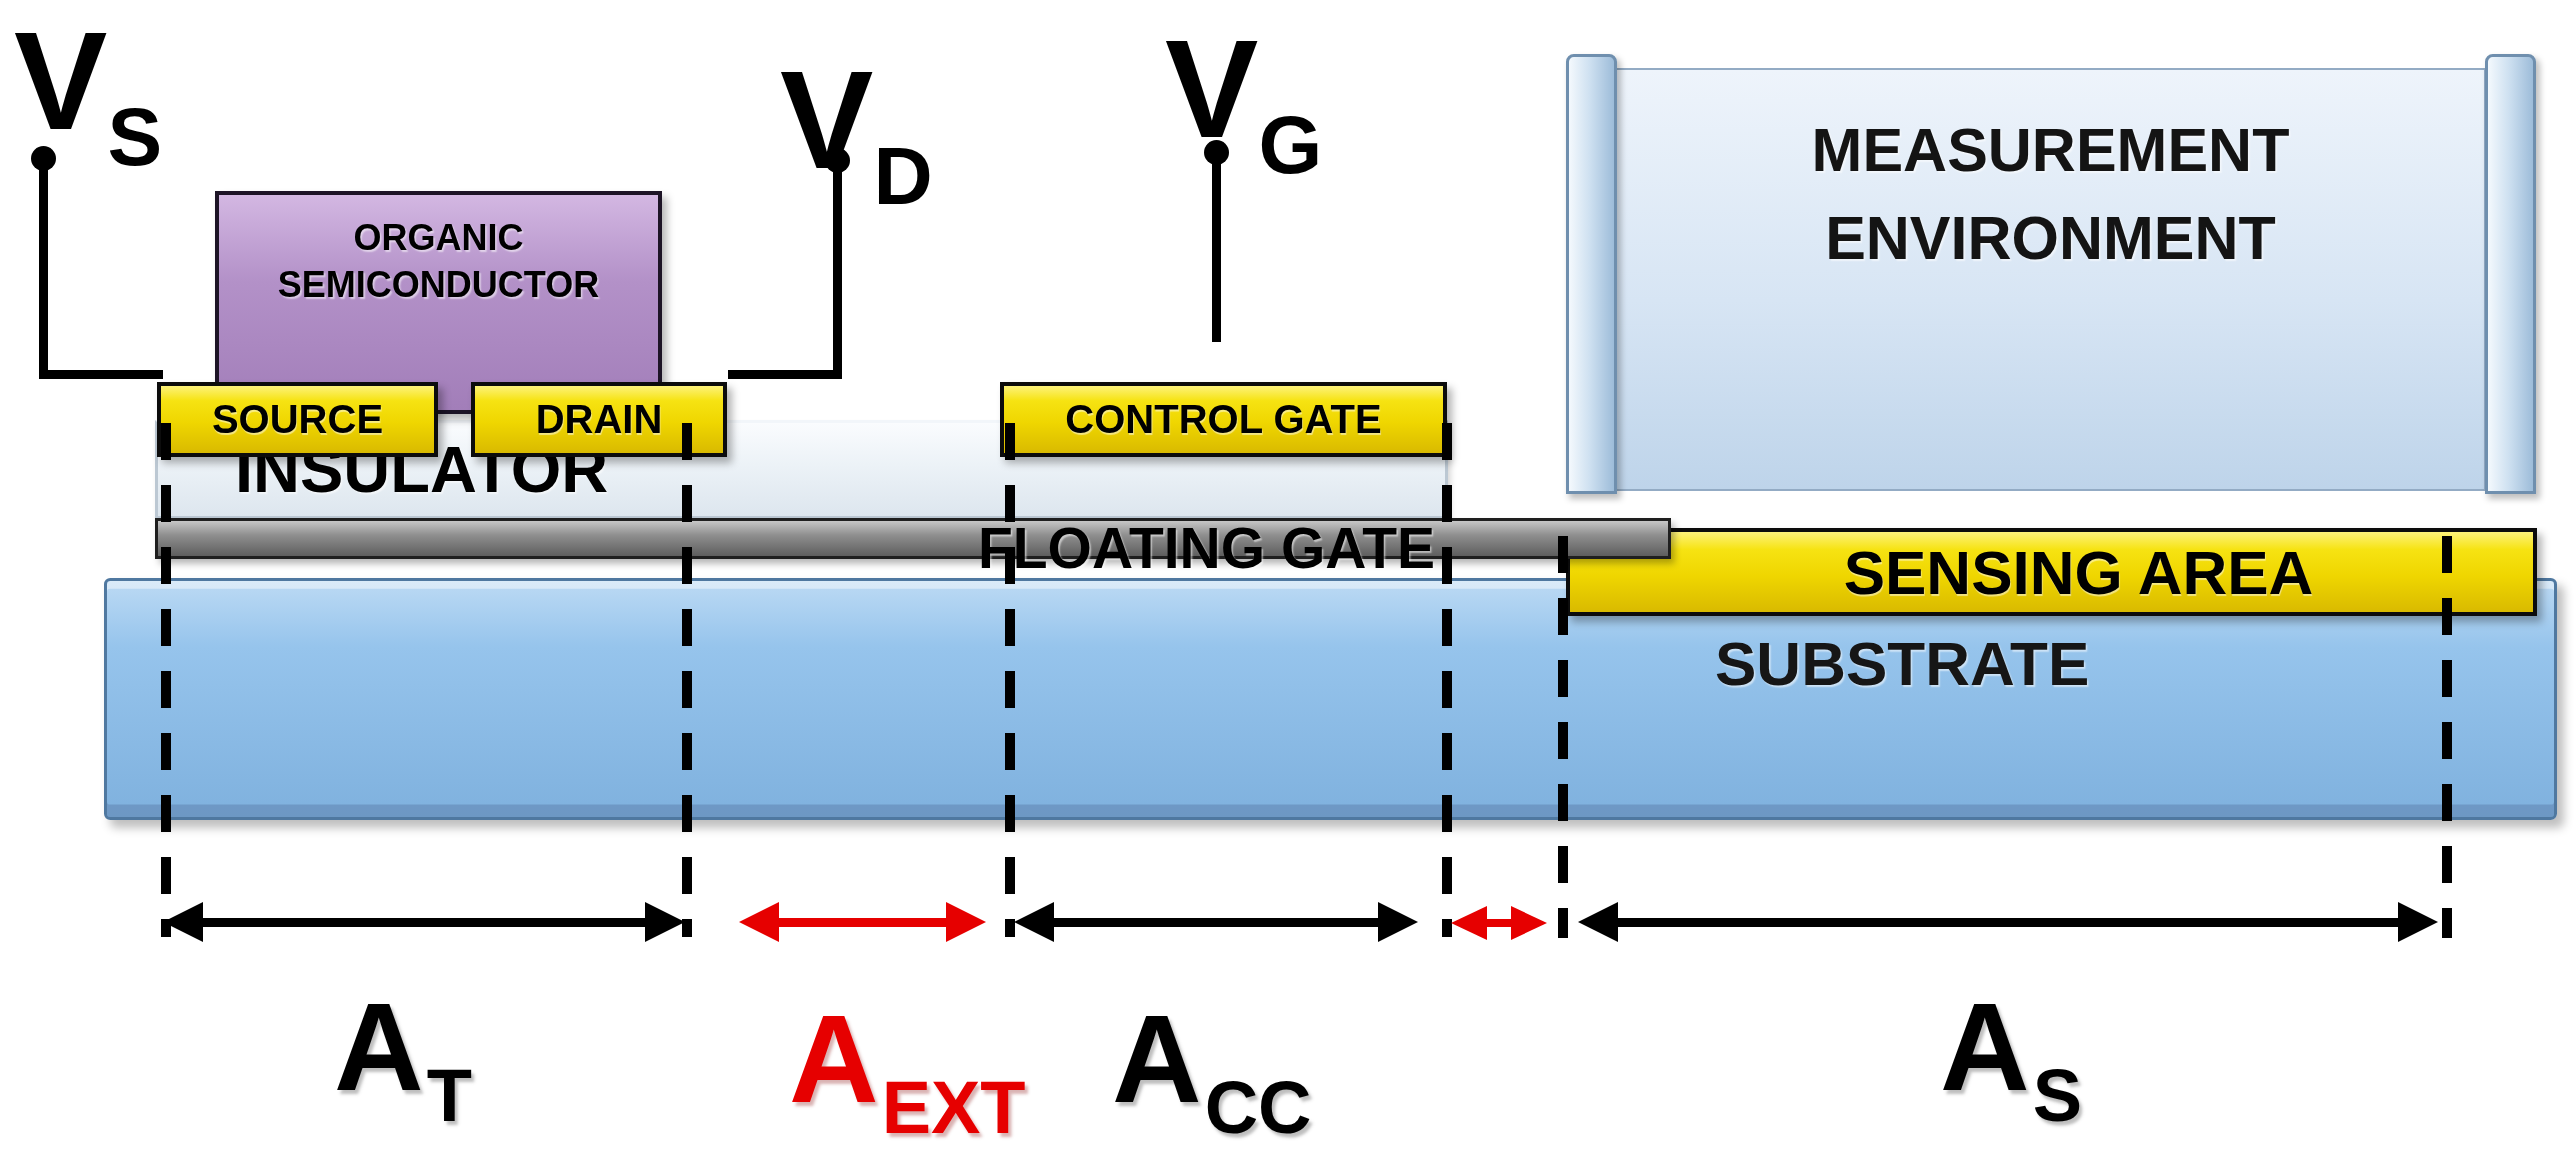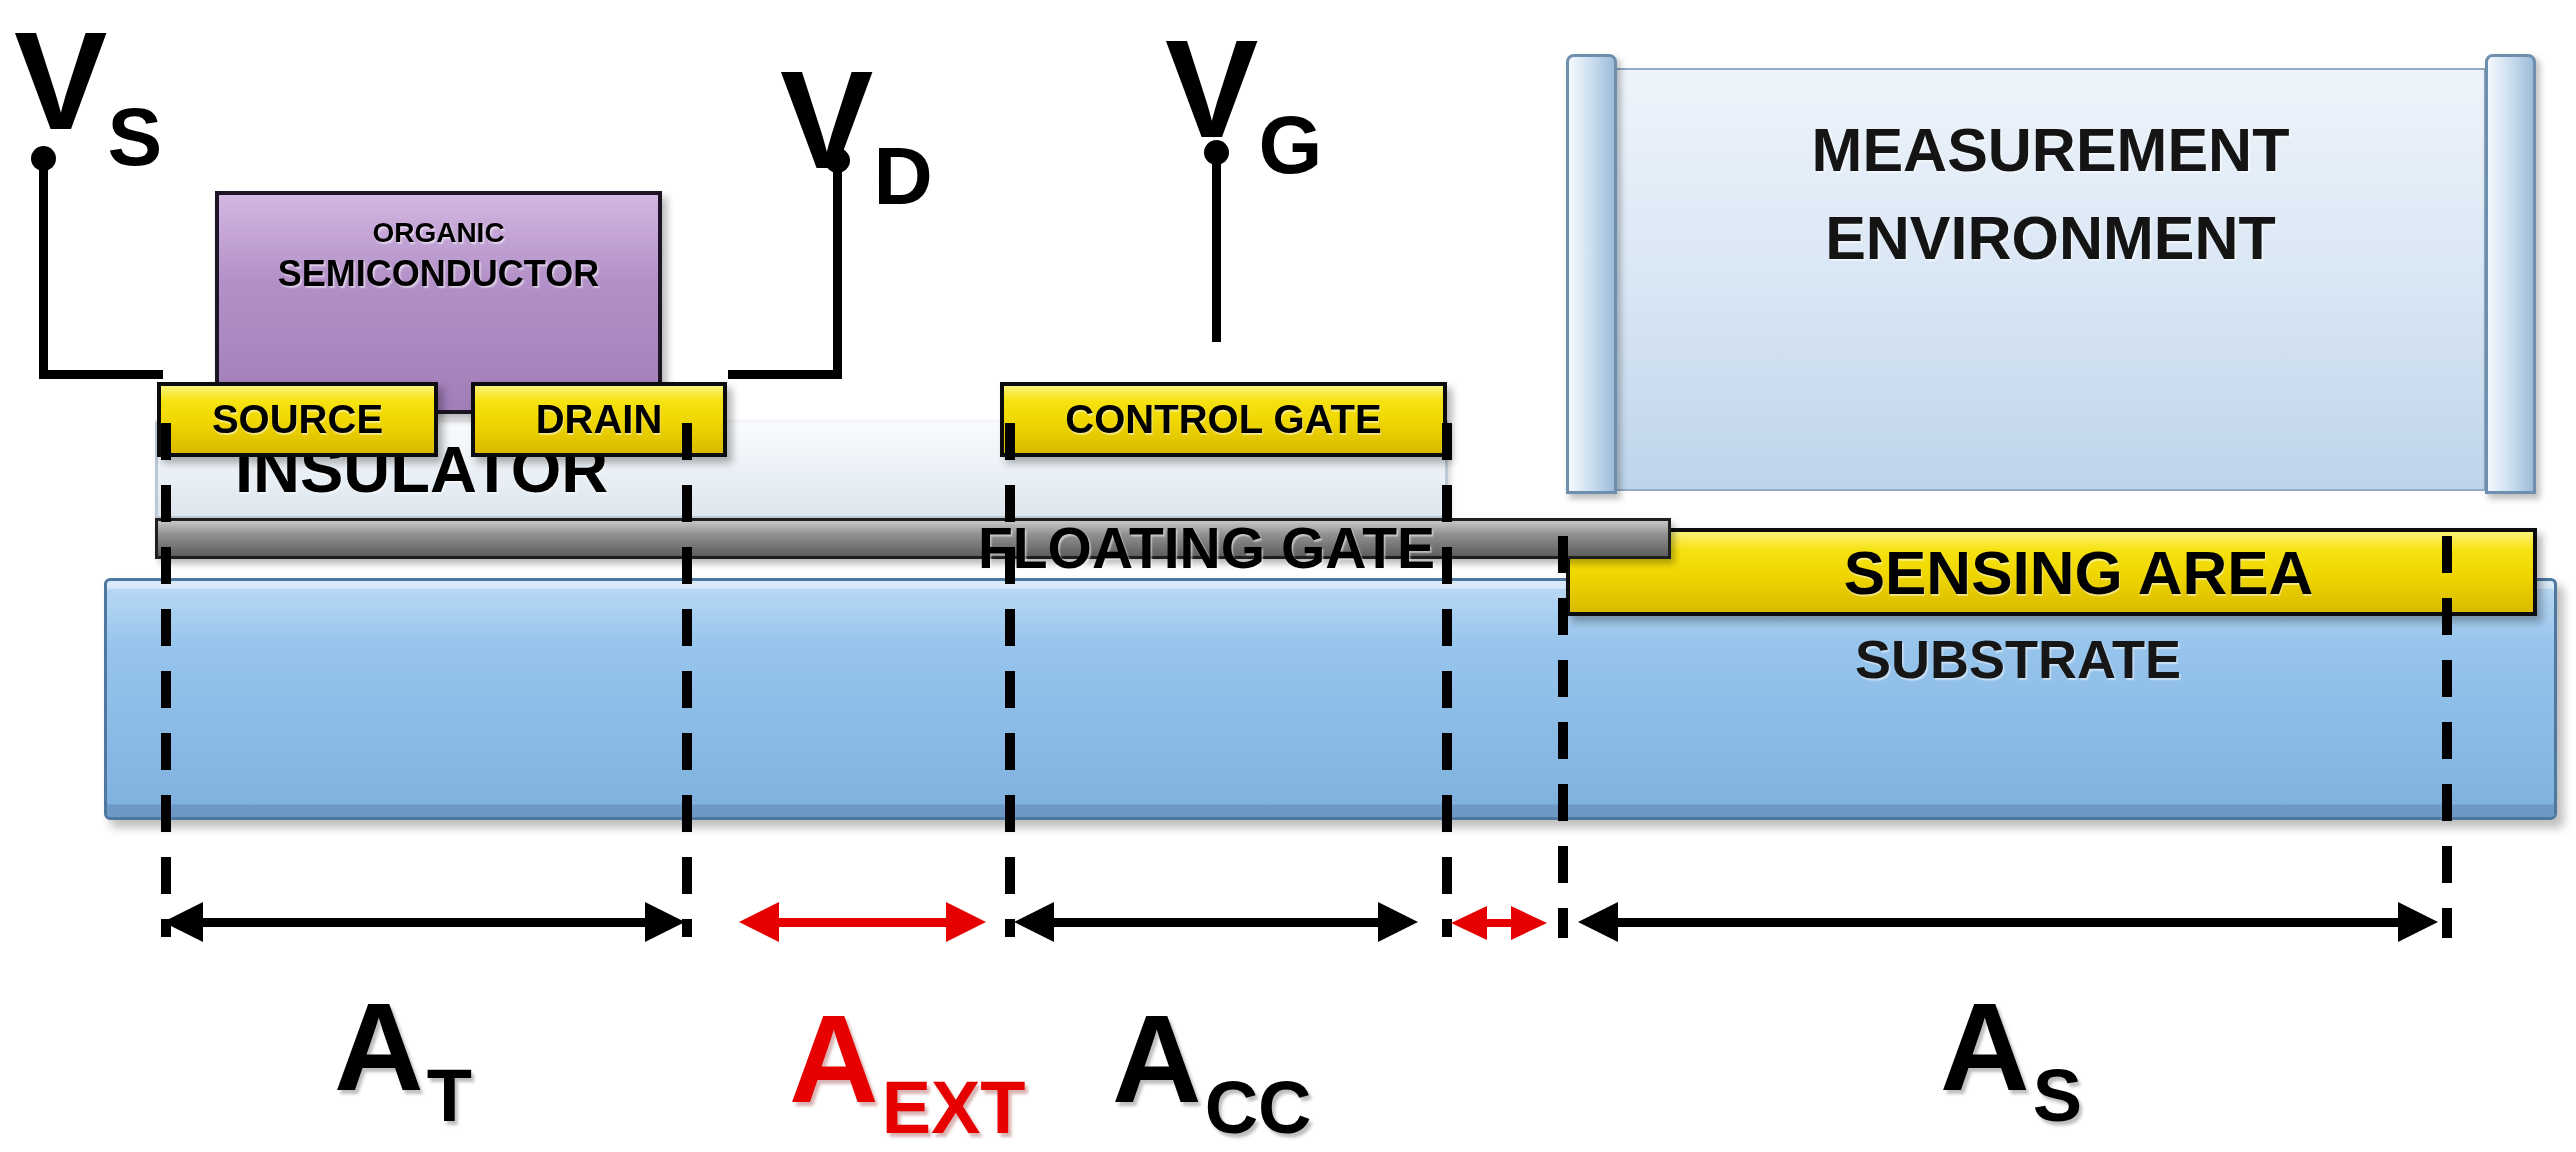--- a/index.html
+++ b/index.html
@@ -108,21 +108,21 @@
   <div class="wire" style="left:833px;top:158px;width:8.5px;height:221px"></div>
   <div class="wire" style="left:728px;top:370px;width:113px;height:8.5px"></div>
 
   <div class="vlabel" style="left:1165px;top:18.6px">
     <span class="vmain">V</span><span class="vsub">G</span>
   </div>
   <div class="dot" style="left:1204px;top:140px"></div>
   <div class="wire" style="left:1212px;top:151px;width:8.5px;height:191px"></div>
 
   <div class="purple" style="left:215px;top:191px;width:447px;height:223px;padding-top:20px">
-    <div class="layerlabel" style="font-size:28px;line-height:1.3">ORGANIC</div>
+    <div class="layerlabel" style="font-size:36px;line-height:1.3">ORGANIC</div>
     <div class="layerlabel" style="font-size:36px;line-height:1.3">SEMICONDUCTOR</div>
   </div>
 
   <div class="ybox" style="left:157px;top:339px;width:281px;height:75px;z-index:4">
     <span class="boxlabel" style="font-size:40px">SOURCE</span>
   </div>
 
   <div class="ybox" style="left:471px;top:339px;width:256px;height:75px;z-index:4">
     <span class="boxlabel" style="font-size:40px">DRAIN</span>
   </div>
@@ -144,21 +144,21 @@
     <div class="layerlabel" style="font-size:61px;line-height:1.45;color:#141414">ENVIRONMENT</div>
   </div>
   <div class="wall" style="left:1566px;top:54px;width:51px;height:440px"></div>
   <div class="wall" style="left:2485px;top:54px;width:51px;height:440px"></div>
 
   <div class="ybox" style="left:1566px;top:485px;width:971px;height:88px;z-index:4">
     <span class="boxlabel layerlabel" style="font-size:62px;margin-left:54px">SENSING AREA</span>
   </div>
 
   <div class="substrate" style="left:104px;top:578px;width:2453px;height:242px">
-    <span class="layerlabel" style="position:absolute;left:1748px;top:47px;font-size:54px;color:#161616">SUBSTRATE</span>
+    <span class="layerlabel" style="position:absolute;left:1608px;top:47px;font-size:62px;color:#161616">SUBSTRATE</span>
   </div>
 
   <div class="vdash" style="left:161px;top:423px;height:514px"></div>
   <div class="vdash" style="left:682px;top:423px;height:514px"></div>
   <div class="vdash" style="left:1005px;top:423px;height:514px"></div>
   <div class="vdash" style="left:1442px;top:423px;height:514px"></div>
   <div class="vdash" style="left:1558px;top:536px;height:402px"></div>
   <div class="vdash" style="left:2442px;top:536px;height:402px"></div>
 
   <div class="harrow black" style="left:163px;top:902px;width:522px">

